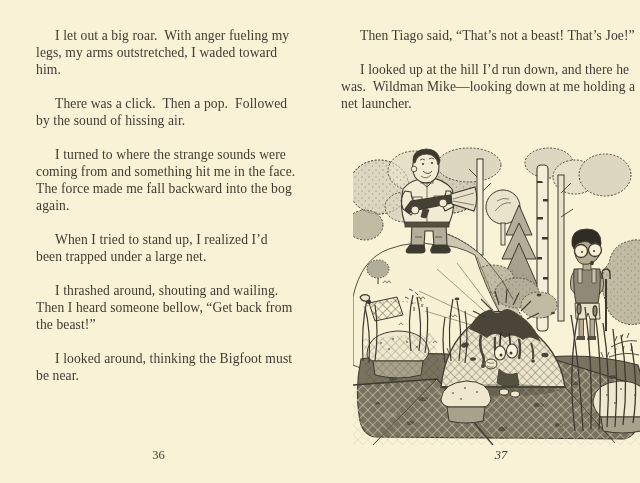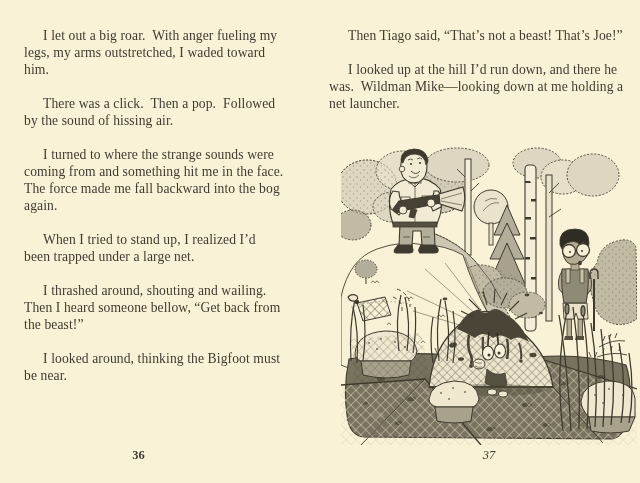--- a/index.html
+++ b/index.html
@@ -2,36 +2,36 @@
 <html><head>
 <meta charset="utf-8">
 <style>
   html,body{margin:0;padding:0;}
   body{
     width:640px;height:483px;overflow:hidden;position:relative;
     background:#f9f2d6;
     font-family:"Liberation Serif", serif;
     color:#3f3b31;
   }
-  .spread{position:absolute;inset:0;}
+  .spread{position:absolute;inset:0;margin-left:12px;}
   .col{position:absolute;top:27px;}
   .col-left{left:24px;width:261px;}
   .col-right{left:329px;width:296px;}
   .para{
     margin:0 0 17px 0;
     font-size:13.6px;line-height:17px;
     text-indent:19px;
     white-space:pre-wrap;
     letter-spacing:0.1px;
   }
   .pagenum{
     position:absolute;top:448px;height:16px;
     font-size:12.5px;text-align:center;
   }
-  .pagenum-left{left:8px;width:261px;font-weight:bold;}
+  .pagenum-left{left:16px;width:261px;}
   .pagenum-right{left:341px;width:296px;font-style:italic;}
   .illus{position:absolute;left:341px;top:147px;width:296px;height:298px;}
   .illus svg{display:block;width:100%;height:100%;}
 </style>
 </head>
 <body>
 
 <div class="spread">
 
   <div class="col col-left">

